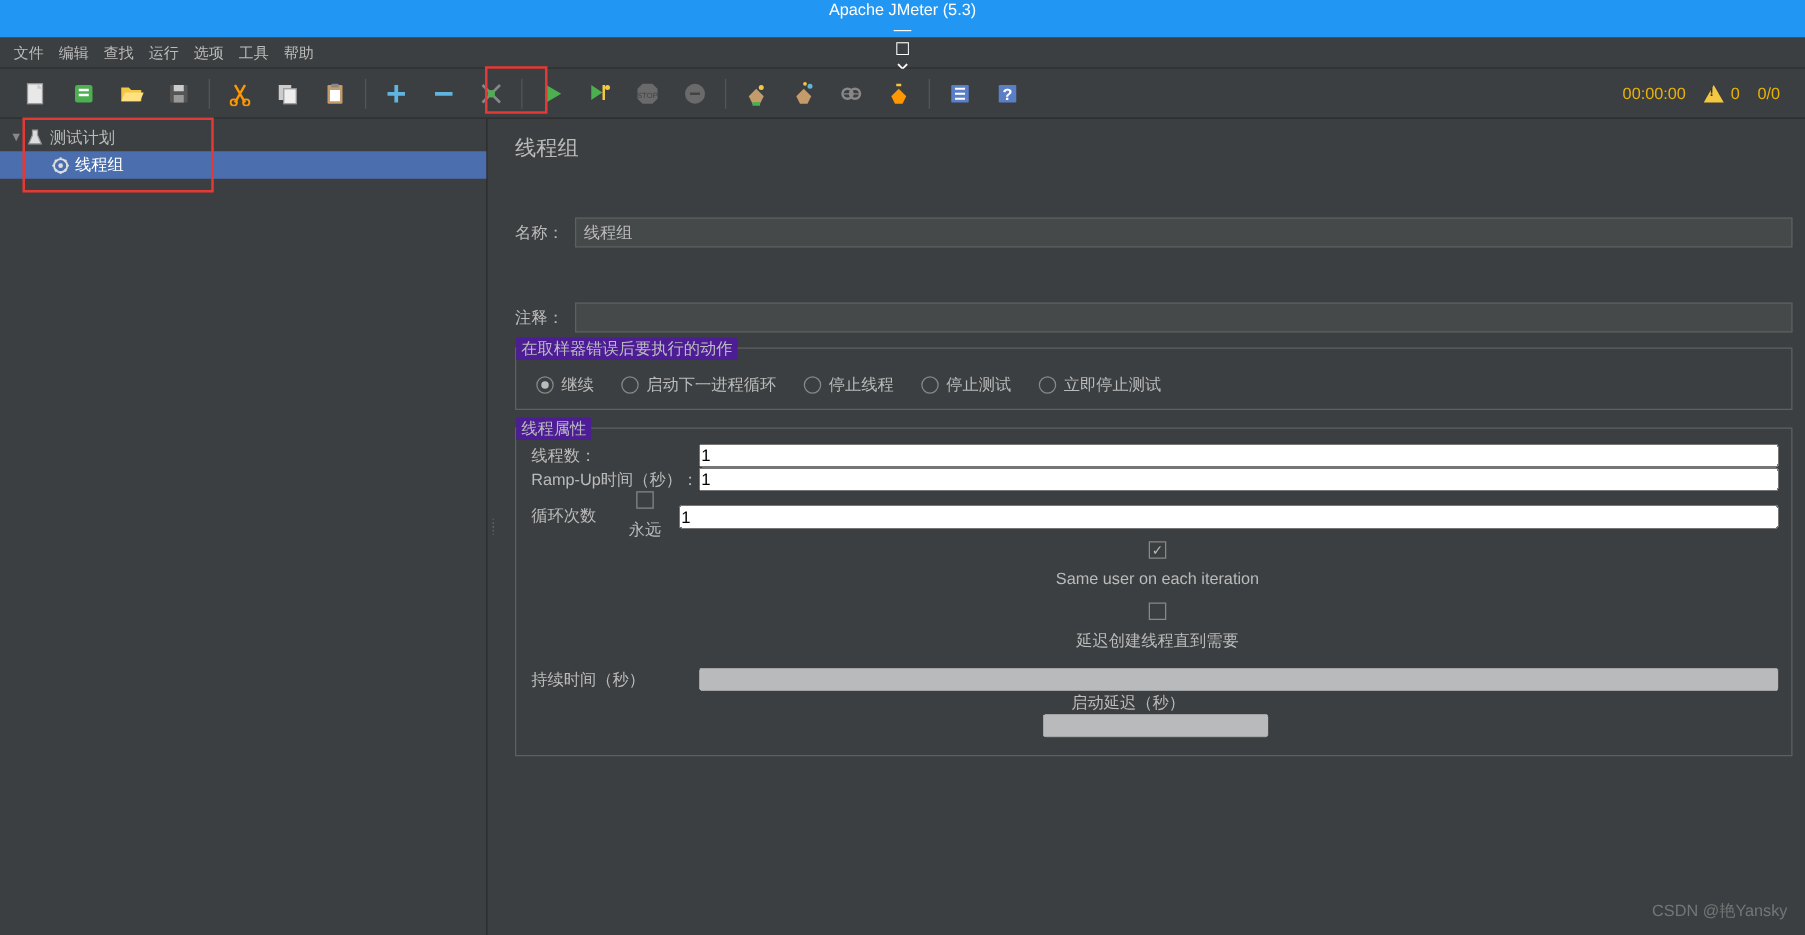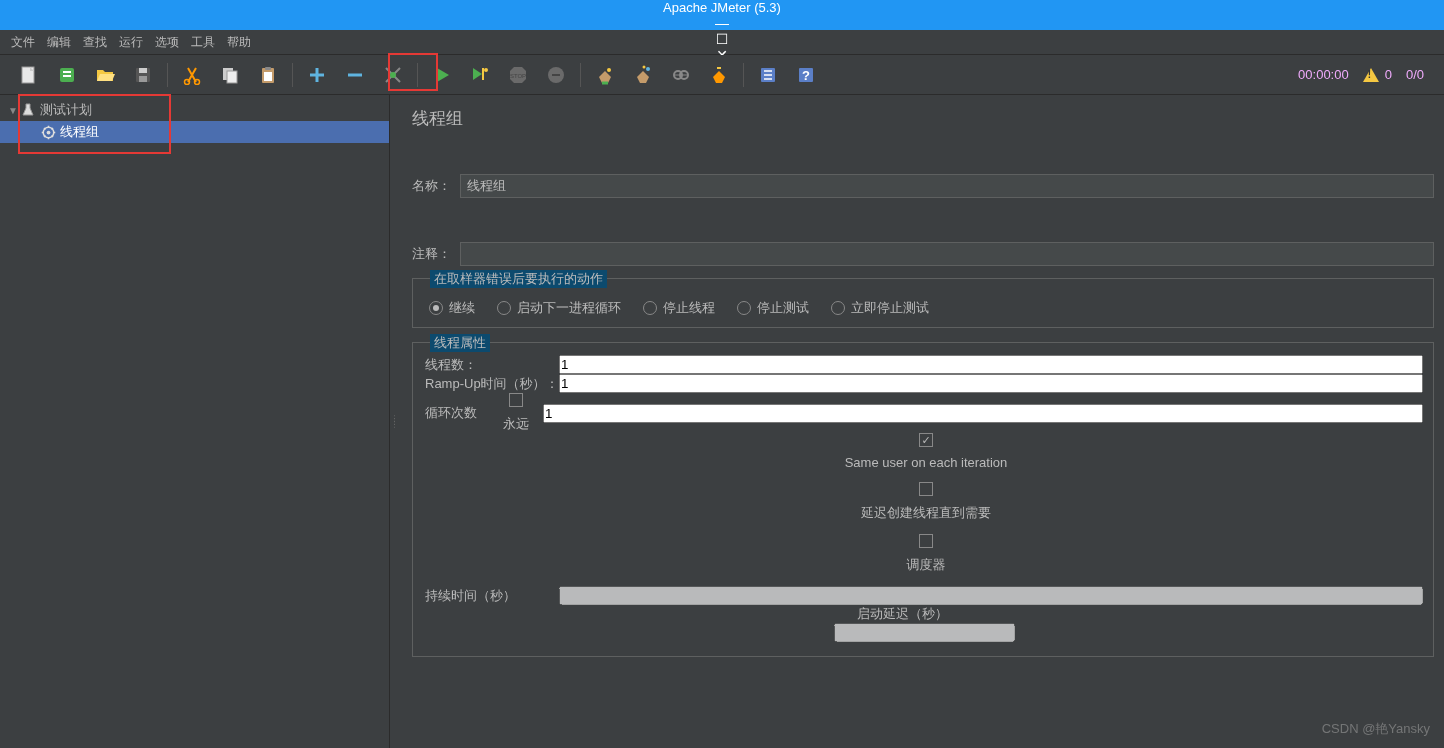--- a/index.html
+++ b/index.html
@@ -10,21 +10,21 @@
 .titlebar .title { flex:1; font-size:13px; }
 .win-ctrl { width:44px; text-align:center; font-size:14px; cursor:pointer; }
 
 .menubar { height:25px; background:#3c3f41; display:flex; align-items:center; padding:0 8px; border-bottom:1px solid #2b2b2b; }
 .menubar .item { margin-right:6px; color:#bbb; cursor:pointer; padding:2px 3px; font-size:12px; }
 
 .toolbar { height:40px; background:#3c3f41; display:flex; align-items:center; padding:0 10px; border-bottom:1px solid #2b2b2b; position:relative; }
 .tb-btn { width:32px; height:32px; display:flex; align-items:center; justify-content:center; margin:0 3px; cursor:pointer; }
 .tb-sep { width:1px; height:24px; background:#555; margin:0 5px; }
 .tb-spacer { flex:1; }
-.tb-status { display:flex; align-items:center; gap:14px; color:#f0abfc; font-size:13px; padding-right:10px; }
+.tb-status { display:flex; align-items:center; gap:14px; color:#eab308; font-size:13px; padding-right:10px; }
 .warn-tri { width:0; height:0; border-left:8px solid transparent; border-right:8px solid transparent; border-bottom:14px solid #f5c842; position:relative; }
 .warn-tri::after { content:"!"; position:absolute; left:-3px; top:1px; font-size:10px; color:#333; font-weight:bold; }
 
 .red-box1 { position:absolute; left:388px; top:53px; width:50px; height:38px; border:2px solid #e53935; pointer-events:none; z-index:5; }
 .red-box2 { position:absolute; left:18px; top:94px; width:153px; height:60px; border:2px solid #e53935; pointer-events:none; z-index:5; }
 
 .body-area { display:flex; height:653px; }
 .tree-panel { width:390px; background:#3c3f41; border-right:1px solid #2b2b2b; padding-top:4px; position:relative; }
 .tree-row { display:flex; align-items:center; height:22px; padding-left:8px; cursor:pointer; }
 .tree-row.sel { background:#4b6eaf; color:#fff; }
@@ -36,21 +36,21 @@
 .splitter { width:8px; display:flex; align-items:center; justify-content:center; cursor:col-resize; color:#666; }
 .splitter span { font-size:8px; line-height:3px; letter-spacing:-1px; }
 
 .content { flex:1; background:#3c3f41; padding:12px 10px 0 14px; overflow:hidden; }
 .content h2 { font-size:17px; font-weight:normal; color:#bbb; margin-bottom:15px; }
 .form-row { display:flex; align-items:center; margin-bottom:12px;margin-top:44px; }
 .form-row .lbl { width:48px; color:#bbb; font-size:13px; }
 .form-row .inp { flex:1; height:24px; background:#45494a; border:1px solid #5e6060; color:#bbb; padding:0 6px; font-size:13px; }
 
 .fieldset { border:1px solid #5e6060; margin-bottom:14px; padding:12px 10px 10px 12px; position:relative; }
-.fieldset .legend { position:absolute; top:-9px; left:17px; background:#0c4a6e; padding:0 4px; color:#bbb; font-size:13px; }
+.fieldset .legend { position:absolute; top:-9px; left:0; background:#4c1d95; padding:0 4px; color:#bbb; font-size:13px; }
 .radio-row { display:flex; align-items:center; gap:22px; padding:8px 0 0 4px; }
 .radio { display:flex; align-items:center; gap:6px; cursor:pointer; }
 .radio .dot { width:14px; height:14px; border-radius:50%; border:1px solid #888; display:flex; align-items:center; justify-content:center; }
 .radio.checked .dot::after { content:""; width:6px; height:6px; border-radius:50%; background:#bbb; }
 
 .prop-row { display:flex; align-items:center; }
 .prop-row .plbl { width:134px; color:#bbb; font-size:13px; }
 .prop-row .inp { flex:1; }
 .cb-row { display:flex; align-items:center; margin-bottom:12px; padding-left:4px; gap:8px; cursor:pointer;flex-direction:column; }
 .cb { width:14px; height:14px; border:1px solid #888; display:flex; align-items:center; justify-content:center; font-size:11px; color:#bbb; }
@@ -315,24 +315,20 @@
       </div>
 
       <label class="cb-row">
           <span class="cb checked"></span>
           <span>Same user on each iteration</span>
         </label>
       <label class="cb-row">
           <span class="cb"></span>
           <span>延迟创建线程直到需要</span>
         </label>
-      <label class="cb-row">
-          <span class="cb"></span>
-          <span>调度器</span>
-        </label>
 
       <div class="prop-row disabled">
         <span class="plbl">持续时间（秒）</span>
         <input class="inp" disabled="" style="color: rgb(102, 102, 102);">
       </div>
       <div class="prop-row disabled" style="margin-bottom:0;flex-direction:column;">
         <span class="plbl">启动延迟（秒）</span>
         <input class="inp" disabled="" style="color: rgb(102, 102, 102);">
       </div>
     </div>

